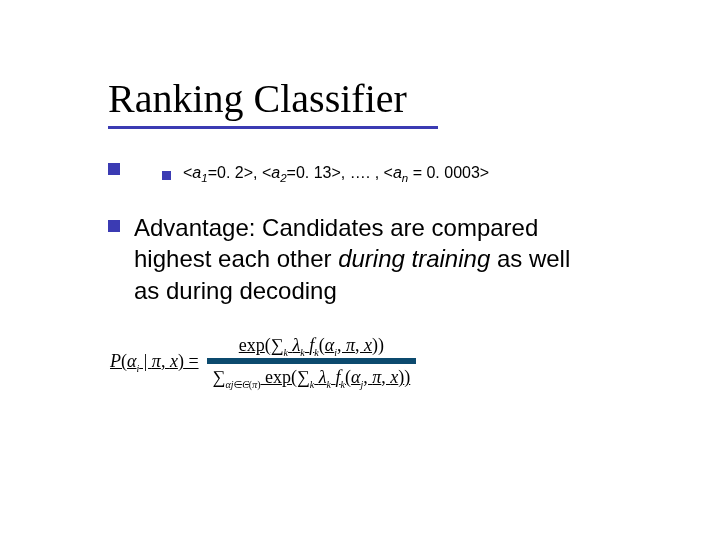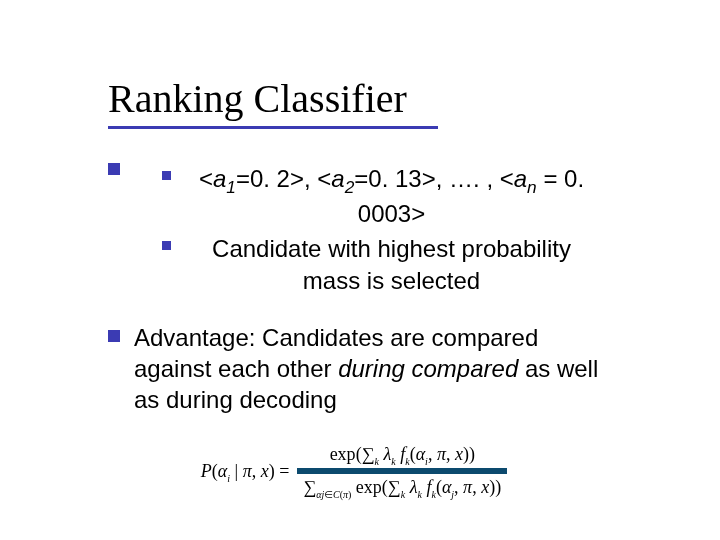--- a/index.html
+++ b/index.html
@@ -9,24 +9,24 @@
   .title { font-family: "Times New Roman", Times, serif; font-size: 40px; font-weight: 400; }
   .title-rule { margin-top: 4px; margin-left: 56px; width: 330px; height: 3px; background: #3b3bb3; }
   .body { margin-top: 26px; padding-left: 56px; padding-right: 24px; }
   ul.l1 { list-style: none; }
   ul.l1 > li { display: flex; align-items: flex-start; margin-bottom: 12px; }
   ul.l1 > li > .bullet { flex: 0 0 auto; width: 12px; height: 12px; background: #3b3bb3; margin-top: 8px; margin-right: 14px; }
   ul.l1 > li > .text { flex: 1 1 auto; font-size: 24px; line-height: 1.3; }
   ul.l2 { list-style: none; margin: 8px 0 14px 0; padding-left: 28px; }
   ul.l2 > li { display: flex; align-items: flex-start; margin-bottom: 4px; }
   ul.l2 > li > .bullet { flex: 0 0 auto; width: 9px; height: 9px; background: #3b3bb3; margin-top: 8px; margin-right: 12px; }
-  ul.l2 > li > .text { flex: 1 1 auto; font-size: 24px; line-height: 1.3; text-align: center; }
+  ul.l2 > li > .text { flex: 1 1 auto; font-size: 16px; line-height: 1.3; }
   .it { font-style: italic; }
   .sub { vertical-align: sub; font-size: 0.72em; font-style: italic; }
-  .formula-wrap { display: flex; justify-content: center; margin-top: 26px; }
+  .formula-wrap { display: flex; margin-top: 26px; text-decoration: underline; }
   .formula { font-family: "Times New Roman", Times, serif; font-size: 18px; }
   .formula .smaller { font-size: 10px; }
 </style>
 </head>
 <body>
 
 <div class="slide">
 
   <div class="title-region">
     <h1 class="title">Ranking Classifier</h1>
@@ -40,31 +40,27 @@
         <div class="text">
           <ul class="l2">
             <li>
               <span class="bullet"></span>
               <span class="text">
                 
                 <span>&lt;</span><span class="it">a</span><span class="sub">1</span><span>=</span><span>0. 2</span><span>&gt;</span><span>, </span><span>&lt;</span><span class="it">a</span><span class="sub">2</span><span>=</span><span>0. 13</span><span>&gt;</span><span>, </span><span>…. ,</span>
                 <span>&lt;</span><span class="it">a</span><span class="sub">n</span><span> = </span><span>0. 0003</span><span>&gt;</span>
               </span>
             </li>
-            <li>
-              <span class="bullet"></span>
-              <span class="text">Candidate with highest probability mass is selected</span>
-            </li>
           </ul>
         </div>
       </li>
       <li>
         <span class="bullet"></span>
         <div class="text">
-          <span>Advantage: Candidates are compared against each other </span><span class="it">during compared</span><span> as well as during decoding</span>
+          <span>Advantage: Candidates are compared highest each other </span><span class="it">during training</span><span> as well as during decoding</span>
         </div>
       </li>
     </ul>
 
     <div class="formula-wrap">
       <table class="formula">
         <tbody>
             <tr>
           <td rowspan="2" style="vertical-align:middle; padding-right:6px;">
             <span class="it">P</span><span>(</span><span class="it">α</span><span class="smaller it" style="vertical-align:sub">i</span><span> | </span><span class="it">π</span><span>, </span><span class="it">x</span><span>)</span><span> = </span>

